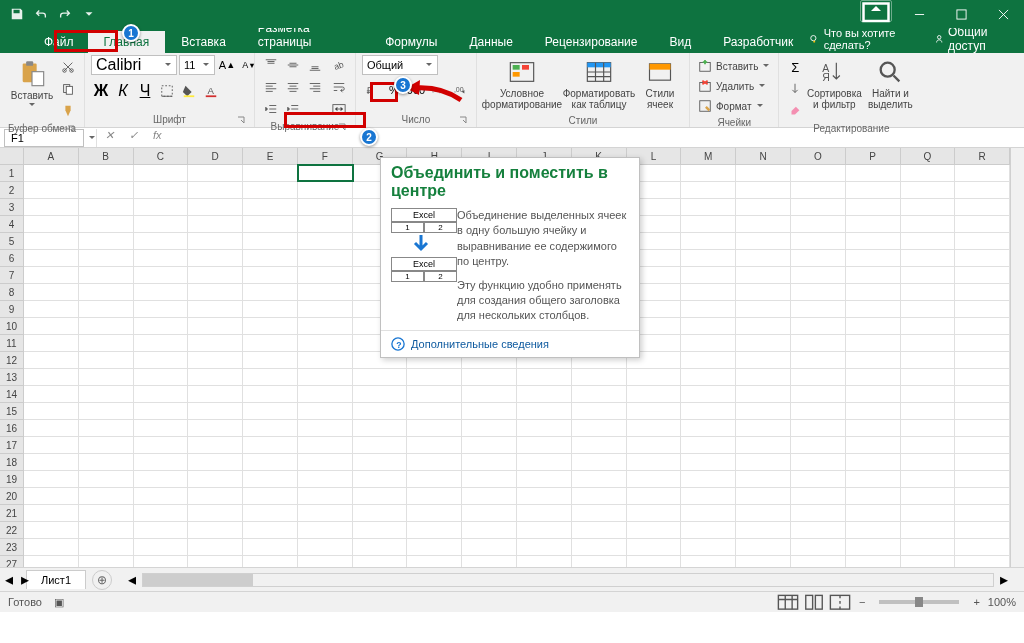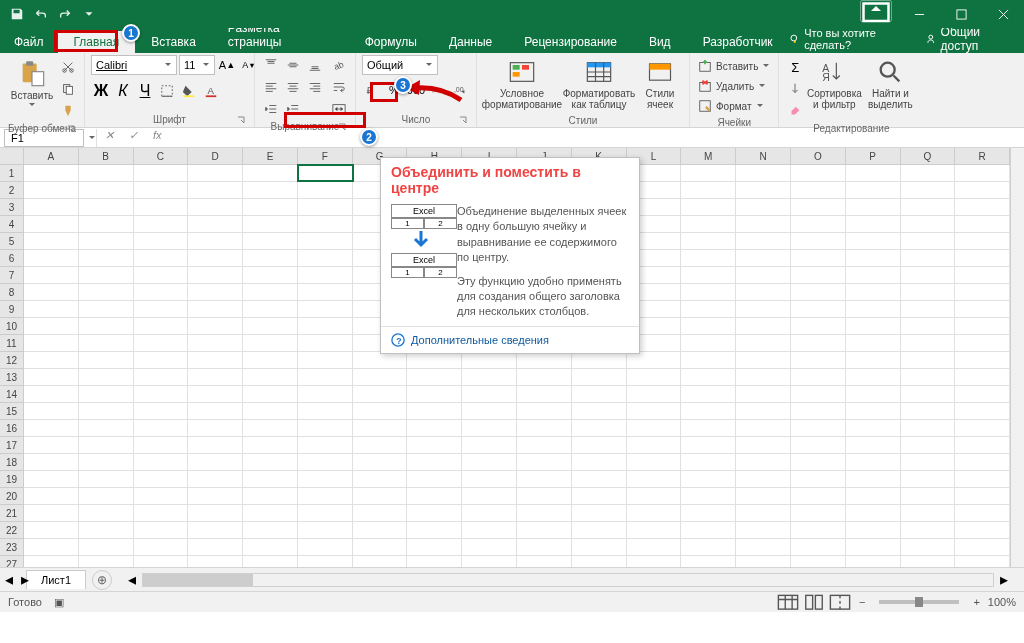--- a/index.html
+++ b/index.html
@@ -10,36 +10,36 @@
 .qat-btn svg { width:14px; height:14px; }
 .title-text { position:absolute; left:50%; transform:translateX(-50%); font-size:12px; }
 .title-sub { opacity:.85; }
 .win-ctrl { margin-left:auto; display:flex; }
 .wc { width:42px; height:28px; display:flex; align-items:center; justify-content:center; cursor:pointer; }
 .wc svg { width:11px; height:11px; }
 .ribbon-box { width:32px; height:22px; border:1px solid rgba(255,255,255,.4); border-radius:2px; display:flex; align-items:center; justify-content:center; margin-right:6px; }
 .tabbar { height:25px; background:#0e7340; display:flex; align-items:flex-end; }
 .tab { padding:4px 16px; color:#fff; font-size:12px; cursor:pointer; }
 .tab.active { background:#f1f1f1; color:#0e7340; }
-.tab.file { padding:4px 14px; }
+.tab.file { padding:4px 14px;margin-left:30px; }
 .tab-right { margin-left:auto; display:flex; align-items:center; gap:4px; padding-right:6px; }
 .tell-me { color:#fff; font-size:11px; display:flex; align-items:center; gap:4px; }
 .share-btn { color:#fff; font-size:12px; display:flex; align-items:center; gap:4px; cursor:pointer; }
 .ribbon { height:75px; background:#f1f1f1; border-bottom:1px solid #d4d4d4; display:flex; }
 .group { border-right:1px solid #e0e0e0; padding:2px 6px 0; display:flex; flex-direction:column; }
 .group-body { flex:1; display:flex; align-items:flex-start; }
 .group-label { text-align:center; font-size:10px; color:#666; padding:2px 0; position:relative; }
 .launcher { position:absolute; right:2px; bottom:2px; width:10px; height:10px; }
 .bigbtn { display:flex; flex-direction:column; align-items:center; justify-content:center; width:52px; height:58px; cursor:pointer; font-size:10px; color:#444; }
 .bigbtn .icon { width:28px; height:28px; margin-bottom:2px; }
 .col { display:flex; flex-direction:column; gap:2px; }
 .row { display:flex; gap:2px; align-items:center; }
 .sbtn { width:20px; height:20px; display:flex; align-items:center; justify-content:center; cursor:pointer; border-radius:2px; }
 .sbtn svg { width:14px; height:14px; }
-.font-name { width:86px; height:20px; border:1px solid #c0c0c0; background:#fff; font-size:11px; padding:0 4px; display:flex; align-items:center; justify-content:space-between;text-decoration:underline; }
+.font-name { width:86px; height:20px; border:1px solid #c0c0c0; background:#fff; font-size:16px; padding:0 4px; display:flex; align-items:center; justify-content:space-between; }
 .font-size { width:36px; height:20px; border:1px solid #c0c0c0; background:#fff; font-size:11px; padding:0 4px; display:flex; align-items:center; justify-content:space-between; }
 .num-format { width:76px; height:20px; border:1px solid #c0c0c0; background:#fff; font-size:11px; padding:0 4px; display:flex; align-items:center; justify-content:space-between; }
 .drop { width:8px; height:8px; }
 .txtbtn { font-size:10px; color:#444; display:flex; align-items:center; gap:4px; height:18px; padding:0 2px; cursor:pointer; }
 .formula-bar { height:20px; background:#fff; border-bottom:1px solid #d4d4d4; display:flex; align-items:center; }
 .name-box { width:80px; height:18px; border:1px solid #c0c0c0; font-size:11px; padding:0 6px; display:flex; align-items:center; margin:0 4px; }
 .fx-area { display:flex; align-items:center; gap:6px; padding-left:8px; border-left:1px solid #e0e0e0; }
 .fx-btn { width:18px; height:18px; font-style:italic; font-size:11px; color:#888; cursor:pointer; }
 .fx-input { flex:1; height:18px; }
 .grid-area { height:420px; display:flex; overflow:hidden; border-bottom:1px solid #d4d4d4; position:relative; }
@@ -61,21 +61,21 @@
 .hscroll-track { flex:1; height:14px; background:#f1f1f1; border:1px solid #d0d0d0; position:relative; }
 .hscroll-thumb { height:12px; width:110px; background:#cdcdcd; position:absolute; }
 .statusbar { height:20px; background:#f1f1f1; display:flex; align-items:center; font-size:11px; color:#555; padding:0 8px; }
 .st-right { margin-left:auto; display:flex; align-items:center; gap:4px; }
 .view-btn { width:22px; height:16px; display:flex; align-items:center; justify-content:center; cursor:pointer; }
 .zoom-slider { width:80px; height:4px; background:#c0c0c0; margin:0 6px; position:relative; }
 .zoom-thumb { width:8px; height:10px; background:#888; position:absolute; left:36px; top:-3px; }
 .callout { position:absolute; width:18px; height:18px; border-radius:50%; background:#1976d2; border:2px solid #fff; color:#fff; font-size:10px; font-weight:bold; display:flex; align-items:center; justify-content:center; z-index:110; box-shadow:0 1px 3px rgba(0,0,0,.4); }
 .highlight { position:absolute; border:3px solid #d10000; z-index:100; pointer-events:none; }
 .tooltip { position:absolute; left:380px; top:157px; width:260px; background:#fff; border:1px solid #c0c0c0; box-shadow:2px 2px 6px rgba(0,0,0,.2); font-size:11px; z-index:90; }
-.tt-title { font-weight:bold; padding:6px 10px 4px; color:#ef4444; font-size:14px; }
+.tt-title { font-weight:bold; padding:6px 10px 4px; color:#15803d; font-size:16px; }
 .tt-body { display:flex; padding:4px 10px 6px; gap:0; }
 .tt-diagram { width:66px; flex-shrink:0; }
 .tt-text { color:#555; line-height:1.4; }
 .tt-link { border-top:1px solid #e0e0e0; padding:6px 10px; display:flex; align-items:center; gap:6px; color:#0b589e; cursor:pointer; }
 .red-arrow { position:absolute; left:406px; top:78px; z-index:105; pointer-events:none; }
 .mini-cell { border:1px solid #888; font-size:8px; text-align:center; display:inline-block; }
 </style>
 </head>
 <body>
 

